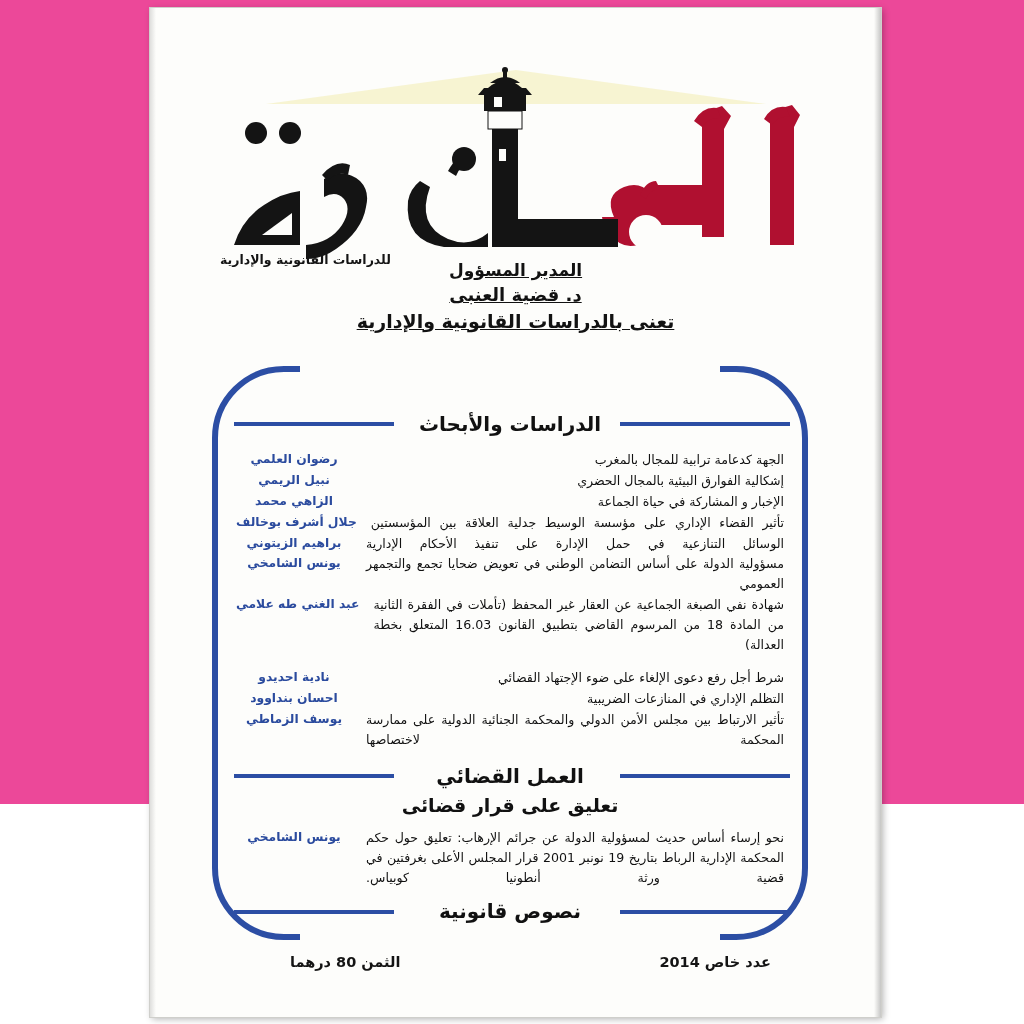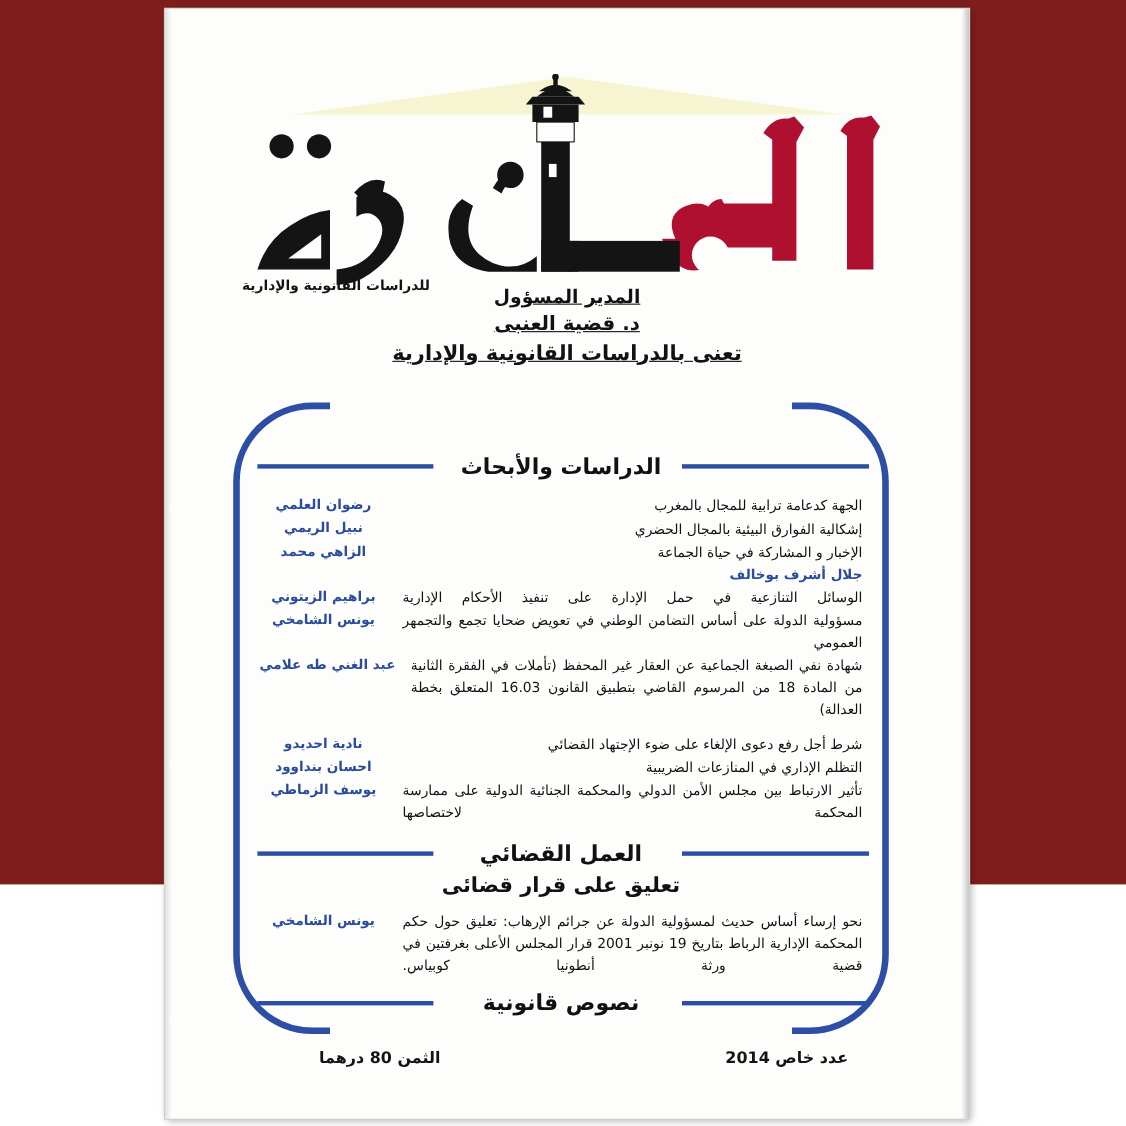--- a/index.html
+++ b/index.html
@@ -5,21 +5,21 @@
 <style>
   html,body{margin:0;padding:0;}
   body{
     width:1024px;height:1024px;
     background:#ffffff;
     font-family:"DejaVu Sans","Liberation Sans",sans-serif;
     overflow:hidden;
   }
   #scene{
     position:relative;width:1024px;height:804px;
-    background:#7f1d1d;
+    background:#ec4899;
   }
   
   #page{
     position:absolute;left:150px;top:8px;width:731px;height:1009px;
     background:#fdfdfb;
     box-shadow:0 0 0 1px #cfcfcb, 2px 2px 7px rgba(0,0,0,.30);
     overflow:hidden;
   }
   
   #page:before{
@@ -238,20 +238,21 @@
           <div class="title plain">إشكالية الفوارق البيئية بالمجال الحضري</div>
           <div class="author">نبيل الريمي</div>
         </div>
 
         <div class="entry">
           <div class="title plain">الإخبار و المشاركة في حياة الجماعة</div>
           <div class="author">الزاهي محمد</div>
         </div>
 
         <div class="entry">
+          <div class="title">تأثير القضاء الإداري على مؤسسة الوسيط جدلية العلاقة بين المؤسستين</div>
           <div class="author">جلال أشرف بوخالف</div>
         </div>
 
         <div class="entry">
           <div class="title">الوسائل التنازعية في حمل الإدارة على تنفيذ الأحكام الإدارية</div>
           <div class="author">براهيم الزيتوني</div>
         </div>
 
         <div class="entry">
           <div class="title">مسؤولية الدولة على أساس التضامن الوطني في تعويض ضحايا تجمع والتجمهر العمومي</div>

